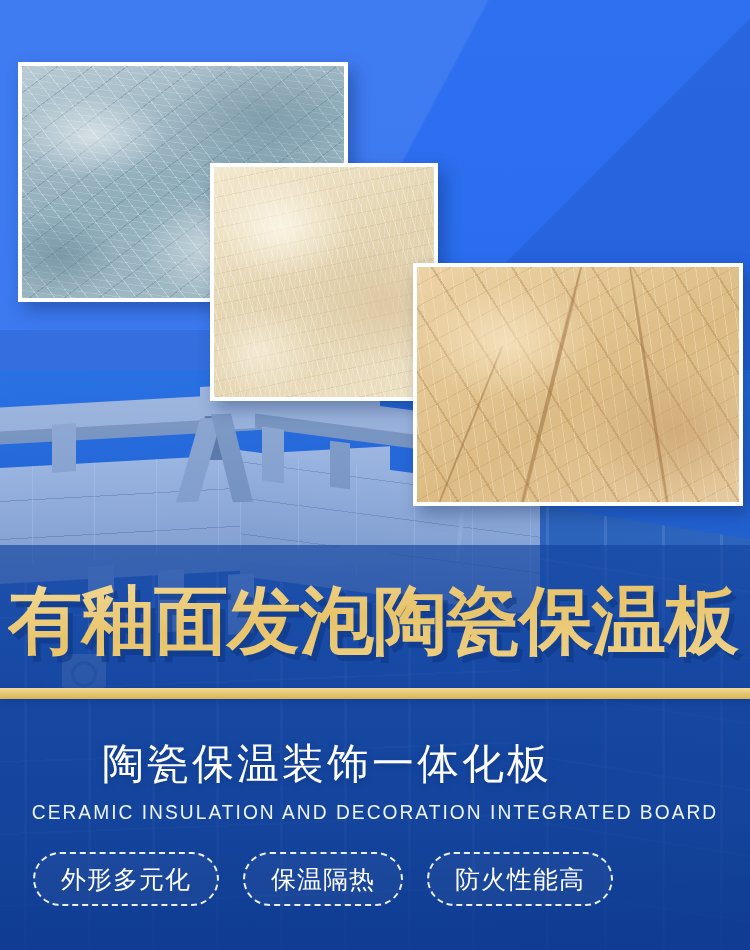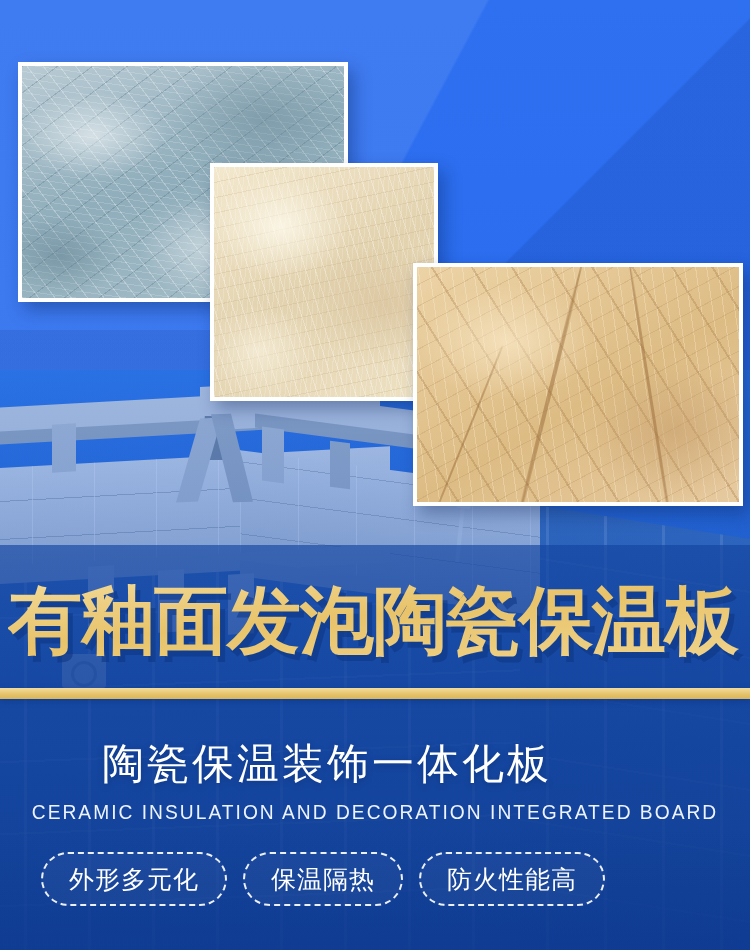--- a/index.html
+++ b/index.html
@@ -219,21 +219,21 @@
     line-height:28px;
     color:#eef4ff;
     letter-spacing:2.1px;
     transform:scaleX(.96);
     white-space:nowrap;
   }
 
   
   .badges{
     position:absolute;left:0;top:852px;width:646px;
-    display:flex;justify-content:center;align-items:center;gap:16px;
+    display:flex;justify-content:center;align-items:center;gap:24px;
   }
   .badge{
     border:2px dashed rgba(255,255,255,.92);
     border-radius:32px;
     padding:9px 26px;
     color:#ffffff;
     font-size:25px;
     line-height:32px;
     letter-spacing:1px;
     white-space:nowrap;

